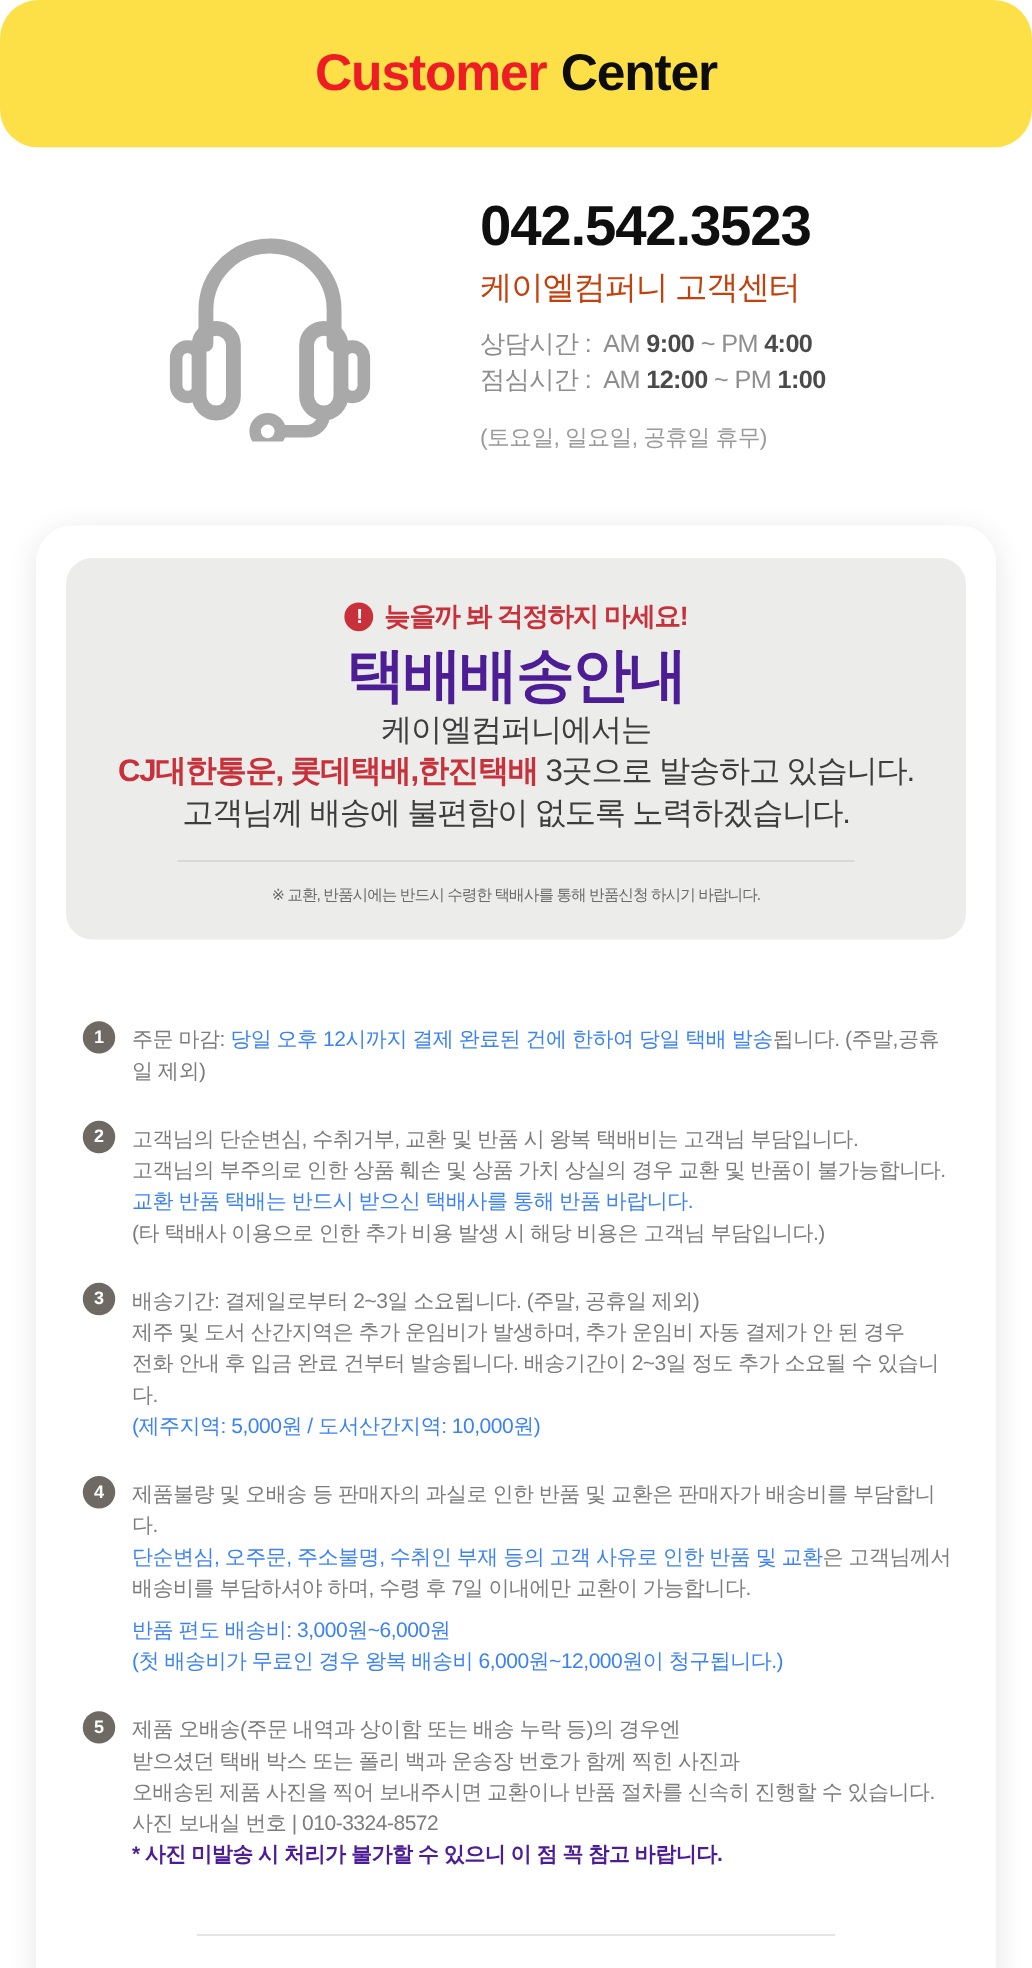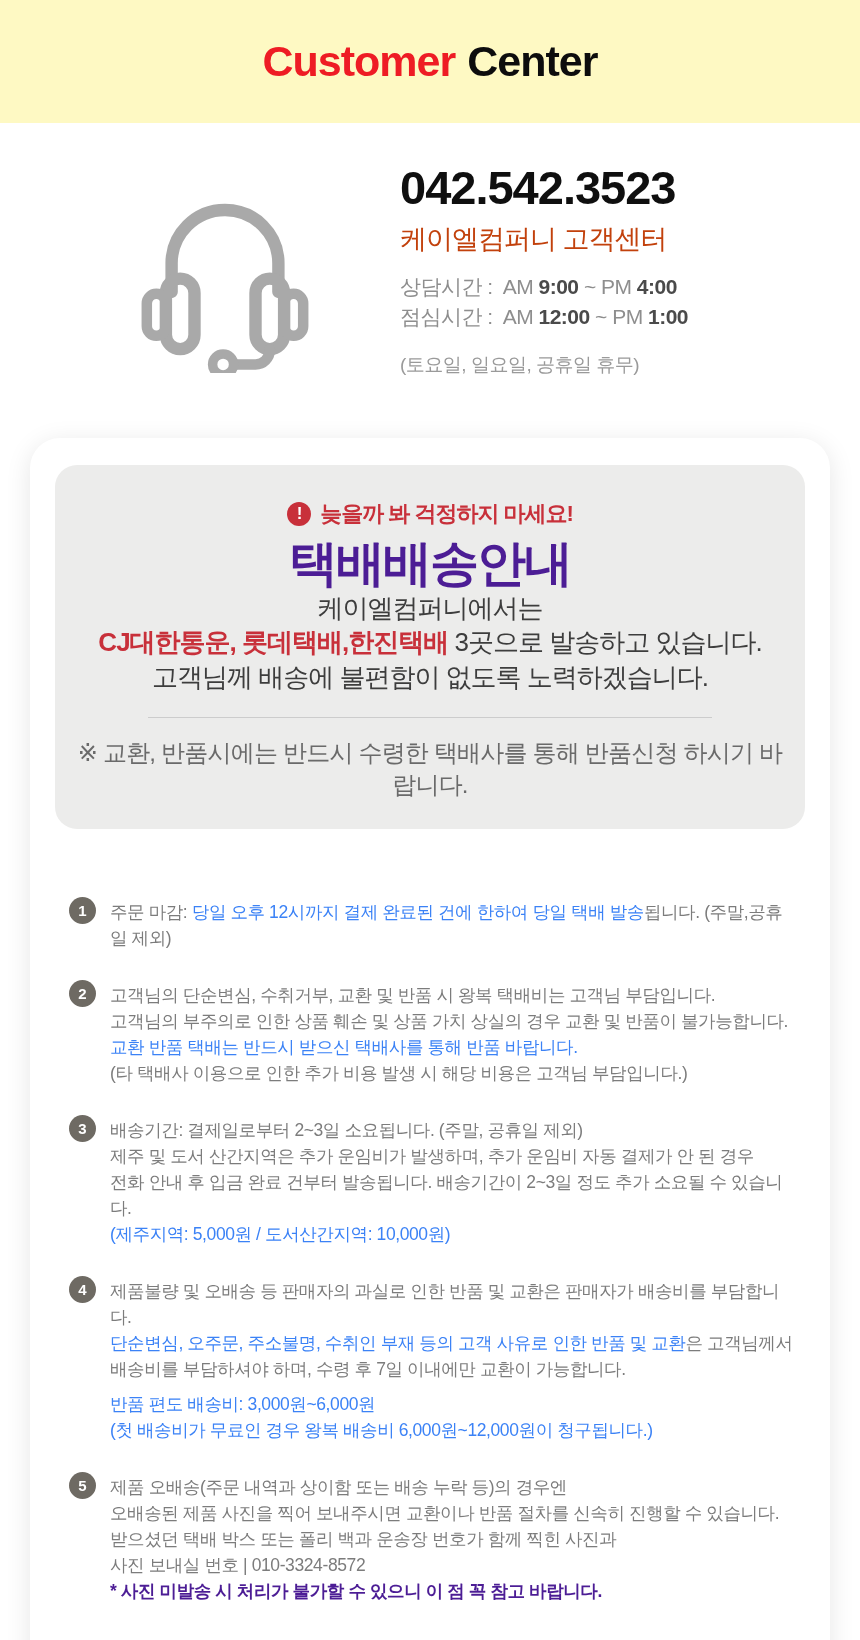--- a/index.html
+++ b/index.html
@@ -5,28 +5,28 @@
   html,body{margin:0;padding:0;}
   body{
     width:860px;
     background:#ffffff;
     font-family:"Liberation Sans","DejaVu Sans",sans-serif;
     -webkit-font-smoothing:antialiased;
     color:#333;
   }
   
   .top-band{
-    height:123px;background:#fef9c3;
-    display:flex;align-items:center;justify-content:center;
+    height:123px;background:#fde047;
+    display:flex;align-items:center;justify-content:center;border-radius:32px;
   }
   .top-title{font-size:43px;font-weight:800;letter-spacing:-1px;color:#0d0d0d;}
   .top-title .red-part{color:#ee1c24;margin-right:12px;}
   
   .contact{
-    display:flex;justify-content:center;align-items:center;
+    display:flex;justify-content:center;
     padding:40px 0 48px;gap:80px;background:#fff;
   }
   .headset-wrap{width:190px;height:205px;flex:0 0 auto;}
   .contact-info{width:330px;}
   .phone{font-size:47px;font-weight:800;color:#0f0f0f;line-height:1.08;letter-spacing:-1px;}
   .center-name{font-size:27px;color:#c2410c;letter-spacing:-1px;margin:7px 0 15px;}
   .hours-line{font-size:21px;color:#8e8e8e;line-height:1.45;letter-spacing:-0.5px;}
   .hours-line .lbl{margin-right:10px;}
   .hours-line b{color:#4a4a4a;font-weight:700;}
   .closed-line{font-size:19px;color:#9a9a9a;letter-spacing:-0.5px;margin-top:19px;}
@@ -51,21 +51,21 @@
     color:#fff;font-size:17px;font-weight:800;line-height:24px;flex:0 0 auto;
   }
   .notice-title{
     font-size:49px;font-weight:900;color:#4c1d95;
     letter-spacing:-2px;margin-top:8px;line-height:1.1;
   }
   .notice-line{font-size:26px;color:#3d3d3d;letter-spacing:-1px;line-height:1.33;}
   .notice-line:first-of-type{margin-top:26px;}
   .notice-line .crimson{color:#c8303a;font-weight:700;}
   .notice-divider{height:1px;background:#cccccc;width:79%;margin:23px auto 19px;}
-  .notice-note{font-size:24px;color:#6a6a6a;letter-spacing:-0.8px;}
+  .notice-note{font-size:13px;color:#6a6a6a;letter-spacing:-0.8px;}
   
   .items{padding:34px 12px 0 14px;}
   .item{display:flex;gap:14px;margin-top:31px;}
   .item:first-child{margin-top:36px;}
   .num-badge{
     flex:0 0 27px;width:27px;height:27px;border-radius:50%;
     background:#6e6a63;color:#fff;text-align:center;
     font-size:15px;font-weight:700;line-height:27px;margin-top:-2px;
   }
   .item-text{font-size:17.5px;color:#7c7c7c;line-height:26px;letter-spacing:-0.4px;}
@@ -165,22 +165,22 @@
         <div class="gap8"></div>
         <div><b>반품 편도 배송비: 3,000원~6,000원</b></div>
         <div><b>(첫 배송비가 무료인 경우 왕복 배송비 6,000원~12,000원이 청구됩니다.)</b></div>
       </div>
     </div>
 
     <div class="item">
       <div class="num-badge">5</div>
       <div class="item-text">
         <div>제품 오배송(주문 내역과 상이함 또는 배송 누락 등)의 경우엔</div>
+        <div>받으셨던 택배 박스 또는 폴리 백과 운송장 번호가 함께 찍힌 사진과</div>
         <div>오배송된 제품 사진을 찍어 보내주시면 교환이나 반품 절차를 신속히 진행할 수 있습니다.</div>
-        <div>받으셨던 택배 박스 또는 폴리 백과 운송장 번호가 함께 찍힌 사진과</div>
         <div>사진 보내실 번호 | 010-3324-8572</div>
         <div class="red-strong">* 사진 미발송 시 처리가 불가할 수 있으니 이 점 꼭 참고 바랍니다.</div>
       </div>
     </div>
 
   </div>
 
   <div class="footer">
     <div class="footer-divider"></div>
 

